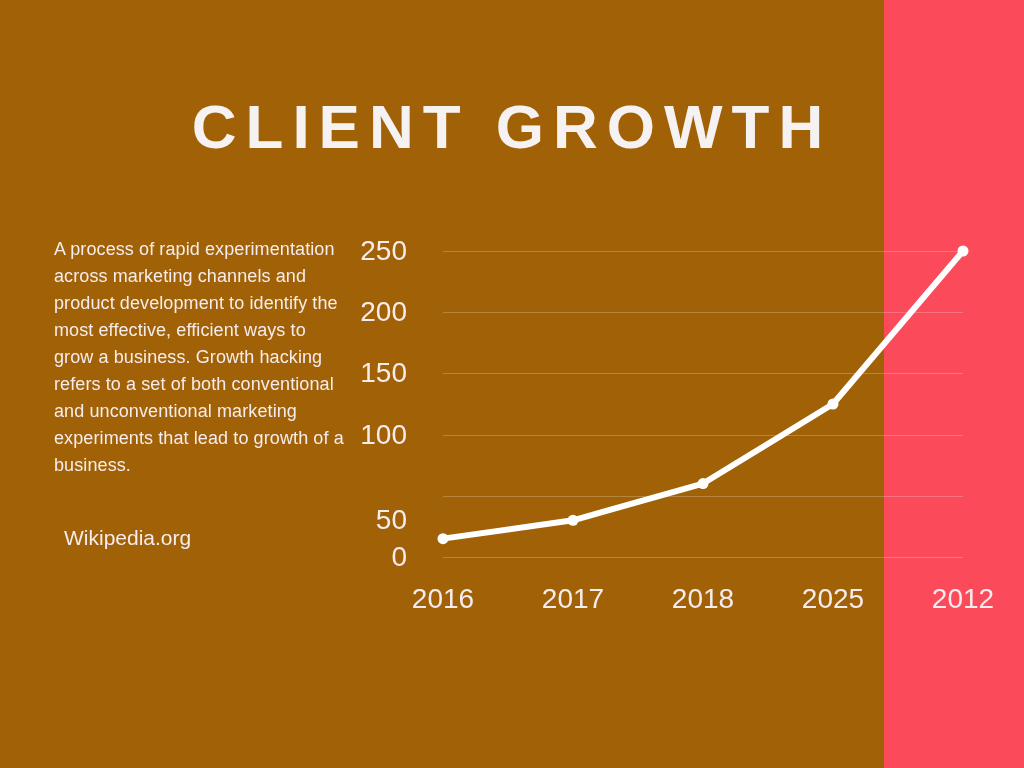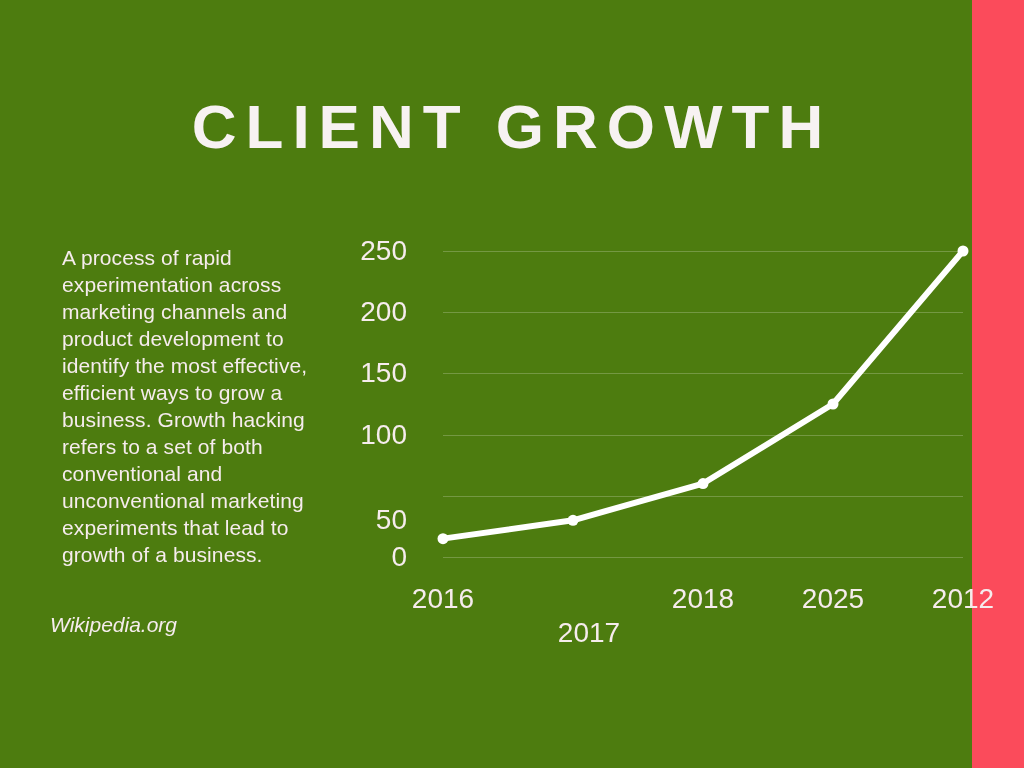--- a/index.html
+++ b/index.html
@@ -10,23 +10,23 @@
     width: 1024px;
     height: 768px;
     overflow: hidden;
     background: #fb4b5b;
     font-family: "Liberation Sans", sans-serif;
     -webkit-font-smoothing: antialiased;
   }
 
   .slide {
     position: relative;
-    width: 972px;
+    width: 884px;
     height: 768px;
-    background: #4d7c0f;
+    background: #a16207;
   }
 
   
   .slide-title {
     position: absolute;
     left: 0;
     top: 88px;
     width: 1024px;
     text-align: center;
     color: #f7f2f2;
@@ -39,32 +39,31 @@
 
   
   .text-column {
     position: absolute;
     left: 50px;
     top: 232px;
     width: 300px;
   }
   .body-paragraph {
     color: #f6eced;
-    font-size: 21px;
+    font-size: 18px;
     line-height: 27px;
     letter-spacing: 0.1px;
-    margin: 12px;
+    margin: 4px;
   }
   .source-line {
     color: #f6eced;
     font-size: 21px;
     line-height: 27px;
-    margin: 0;
+    margin: 14px;
     padding-top: 31px;
-    font-style: italic;
   }
 
   
   .chart {
     position: absolute;
     left: 370px;
     top: 230px;
     width: 620px;
     height: 370px;
   }
@@ -134,21 +133,21 @@
       <div>
           <div class="ytick-label" style="top: 306px;">0</div>
           <div class="ytick-label" style="top: 247px; margin-top: 22px;">50</div>
           <div class="ytick-label" style="top: 183.6px;">100</div>
           <div class="ytick-label" style="top: 122.4px;">150</div>
           <div class="ytick-label" style="top: 61.2px;">200</div>
           <div class="ytick-label" style="top: 0px;">250</div>
         </div>
       <div>
           <div class="xtick-label" style="left: 0px;">2016</div>
-          <div class="xtick-label" style="left: 146px; margin-top: 34px;">2017</div>
+          <div class="xtick-label" style="left: 130px;">2017</div>
           <div class="xtick-label" style="left: 260px;">2018</div>
           <div class="xtick-label" style="left: 390px;">2025</div>
           <div class="xtick-label" style="left: 520px;">2012</div>
         </div>
       <svg class="chart-svg" width="520" height="306" viewBox="0 0 520 306">
         <polyline id="series-line" fill="none" stroke="#ffffff" stroke-width="6" stroke-linecap="round" stroke-linejoin="round" points="0,287.64 130,269.28 260,232.56 390,153 520,0"></polyline>
         <g id="series-markers">
             <circle cx="0" cy="287.64" r="5.5" fill="#ffffff"></circle>
             <circle cx="130" cy="269.28" r="5.5" fill="#ffffff"></circle>
             <circle cx="260" cy="232.56" r="5.5" fill="#ffffff"></circle>

